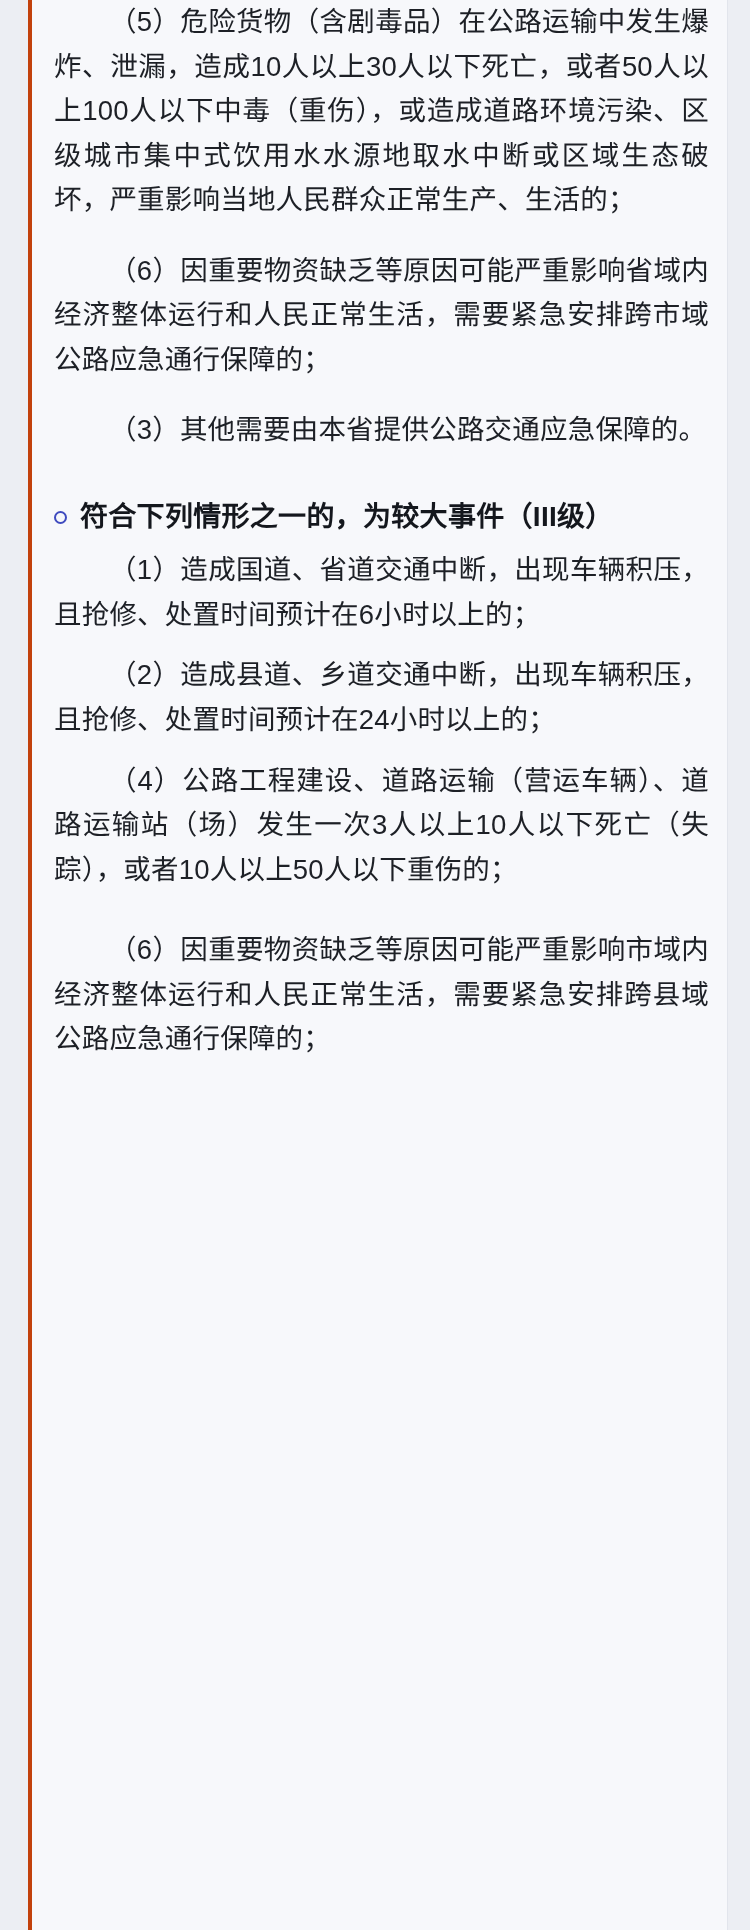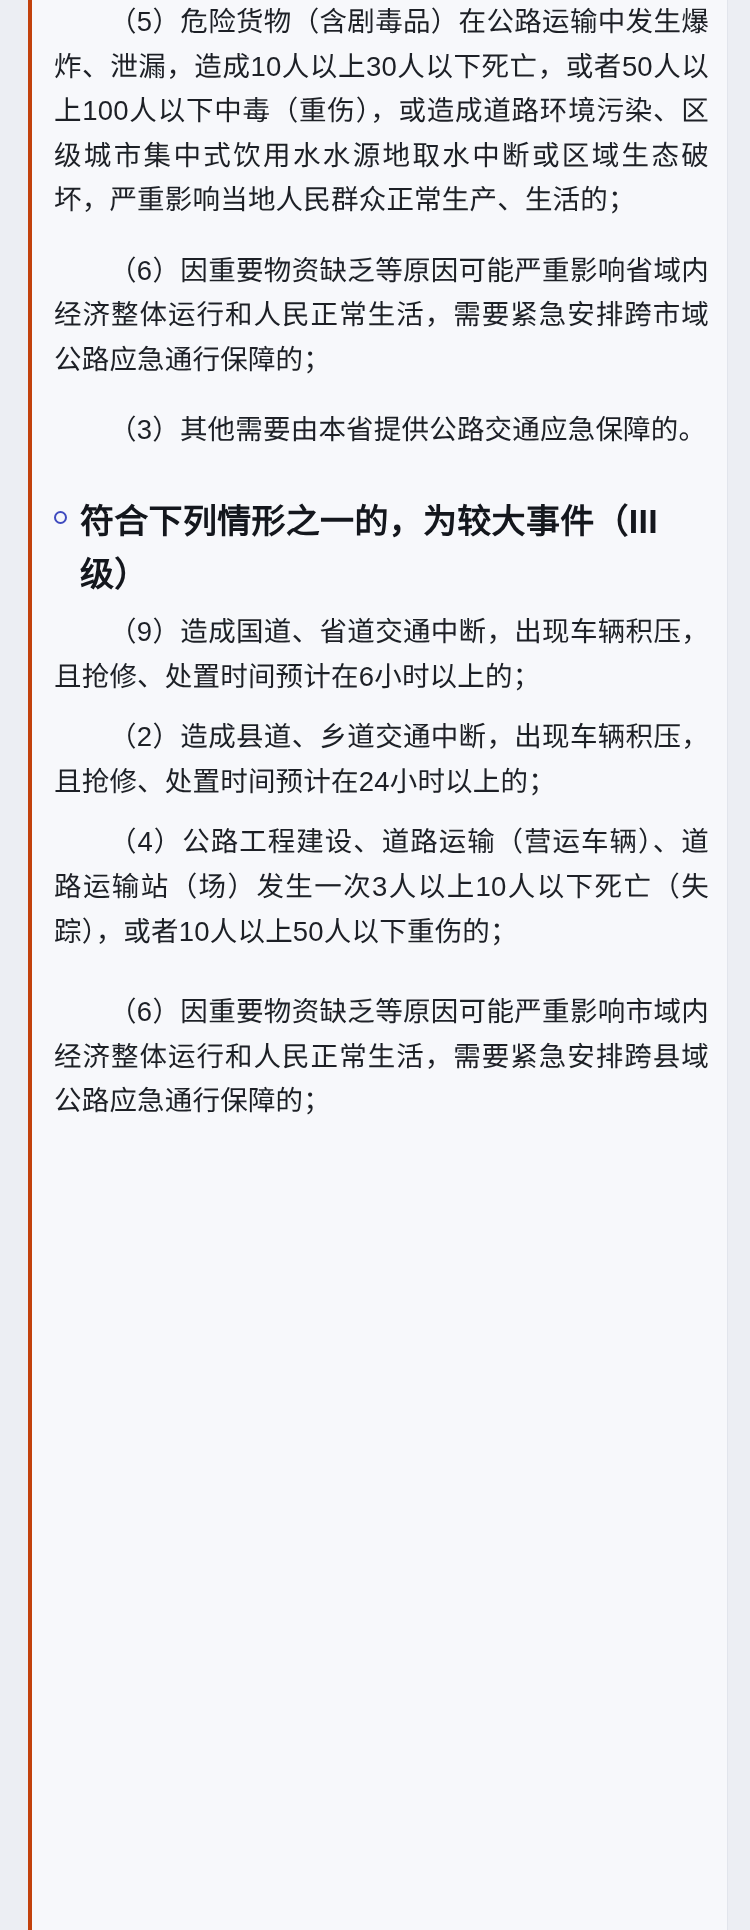--- a/index.html
+++ b/index.html
@@ -54,21 +54,21 @@
     width: 13px;
     height: 13px;
     border: 2px solid #3f4bbf;
     border-radius: 50%;
     background: transparent;
     margin-top: 16px;
     margin-right: 13px;
     box-sizing: border-box;
   }
   .heading-text {
-    font-size: 34px;
+    font-size: 28px;
     line-height: 1.55;
     font-weight: bold;
     color: #14171d;
     letter-spacing: 0.3px;
   }
   .gap-sm { height: 6px; }
   .gap-md { height: 16px; }
 </style>
 </head>
 <body>
@@ -83,21 +83,21 @@
       <div class="gap-sm"></div>
       <p class="para spaced">（3）其他需要由本省提供公路交通应急保障的。</p>
     </div>
 
     <div class="heading-row">
       <span class="bullet"></span>
       <span class="heading-text">符合下列情形之一的，为较大事件（III级）</span>
     </div>
 
     <div class="block">
-      <p class="para">（9）造成国道、省道交通中断，出现车辆积压，且抢修、处置时间预计在6小时以上的；</p>
+      <p class="para">（1）造成国道、省道交通中断，出现车辆积压，且抢修、处置时间预计在6小时以上的；</p>
       <p class="para spaced">（2）造成县道、乡道交通中断，出现车辆积压，且抢修、处置时间预计在24小时以上的；</p>
       <p class="para spaced">（4）公路工程建设、道路运输（营运车辆）、道路运输站（场）发生一次3人以上10人以下死亡（失踪），或者10人以上50人以下重伤的；</p>
       <div class="gap-md"></div>
       <p class="para spaced">（6）因重要物资缺乏等原因可能严重影响市域内经济整体运行和人民正常生活，需要紧急安排跨县域公路应急通行保障的；</p>
     </div>
 
   </div>
 </div>
 
 </body></html>

